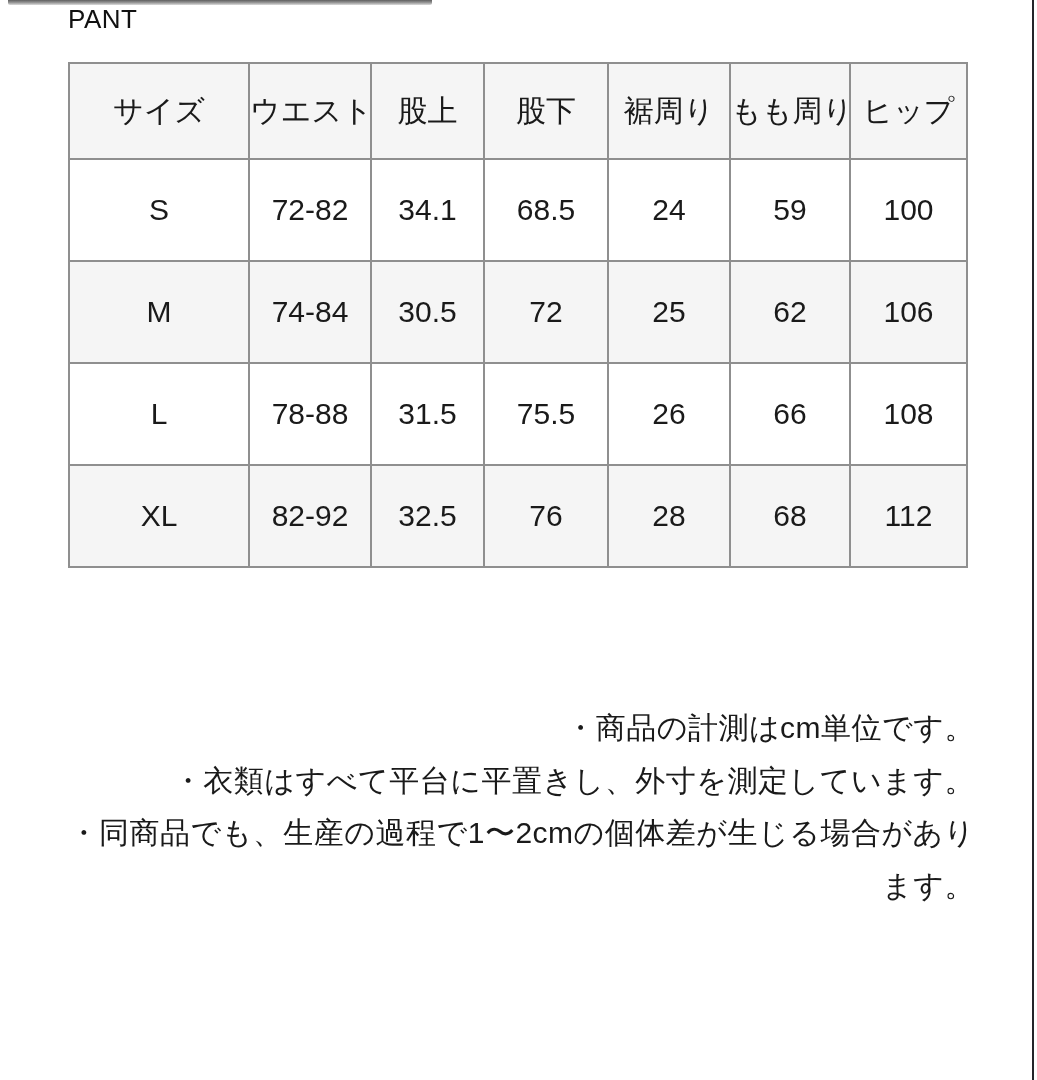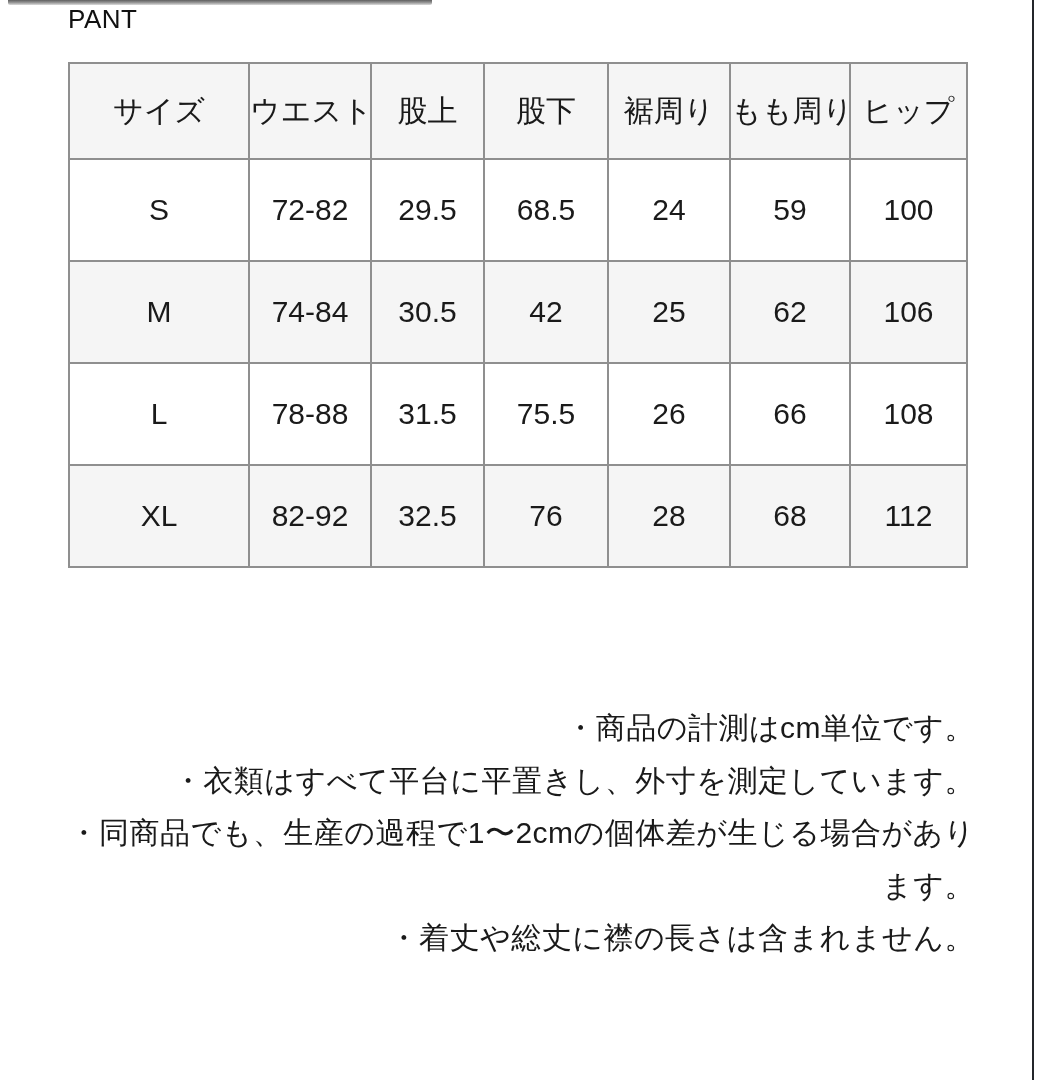--- a/index.html
+++ b/index.html
@@ -102,31 +102,31 @@
       <th>股下</th>
       <th>裾周り</th>
       <th>もも周り</th>
       <th>ヒップ</th>
     </tr>
   </thead>
   <tbody>
     <tr>
       <td>S</td>
       <td>72-82</td>
-      <td>29.5</td>
+      <td>34.1</td>
       <td>68.5</td>
       <td>24</td>
       <td>59</td>
       <td>100</td>
     </tr>
     <tr>
       <td>M</td>
       <td>74-84</td>
       <td>30.5</td>
-      <td>42</td>
+      <td>72</td>
       <td>25</td>
       <td>62</td>
       <td>106</td>
     </tr>
     <tr>
       <td>L</td>
       <td>78-88</td>
       <td>31.5</td>
       <td>75.5</td>
       <td>26</td>
@@ -142,14 +142,13 @@
       <td>68</td>
       <td>112</td>
     </tr>
   </tbody>
 </table>
 
 <div class="notes">
   <p>・商品の計測はcm単位です。</p>
   <p>・衣類はすべて平台に平置きし、外寸を測定しています。</p>
   <p>・同商品でも、生産の過程で1〜2cmの個体差が生じる場合があります。</p>
-  <p>・着丈や総丈に襟の長さは含まれません。</p>
 </div>
 
 </body></html>

